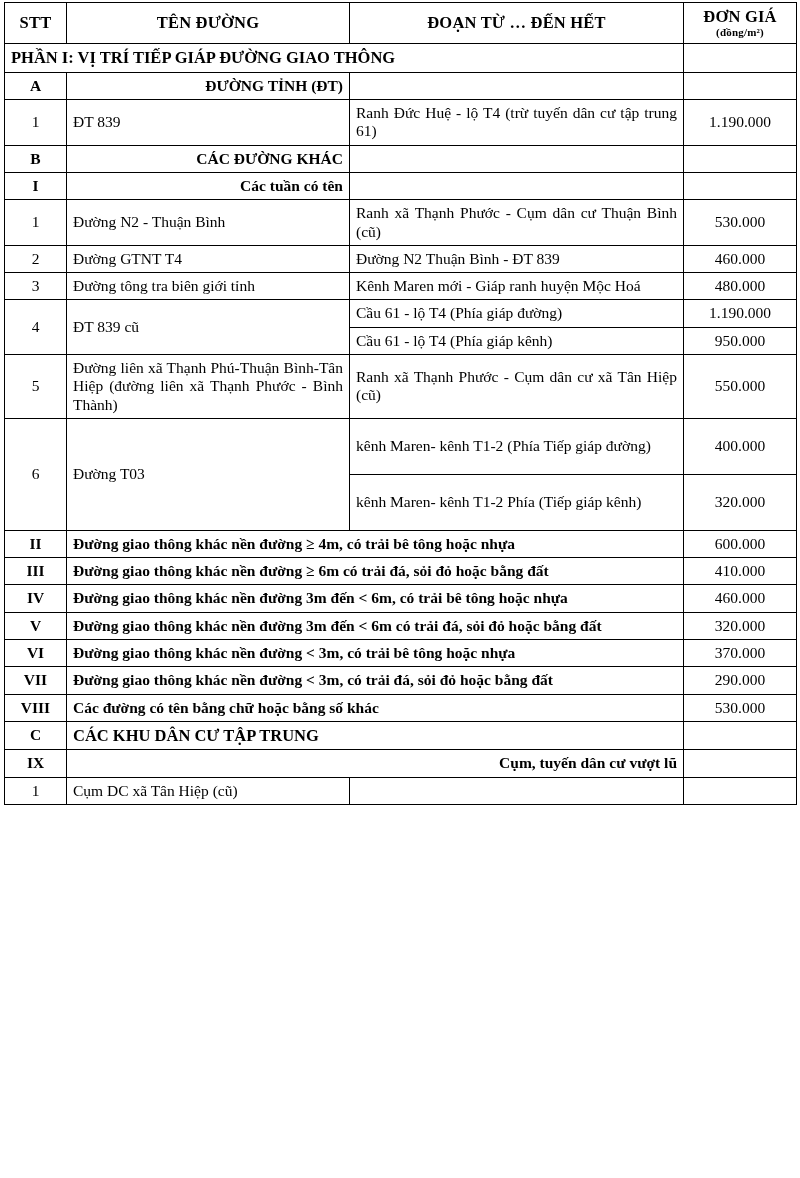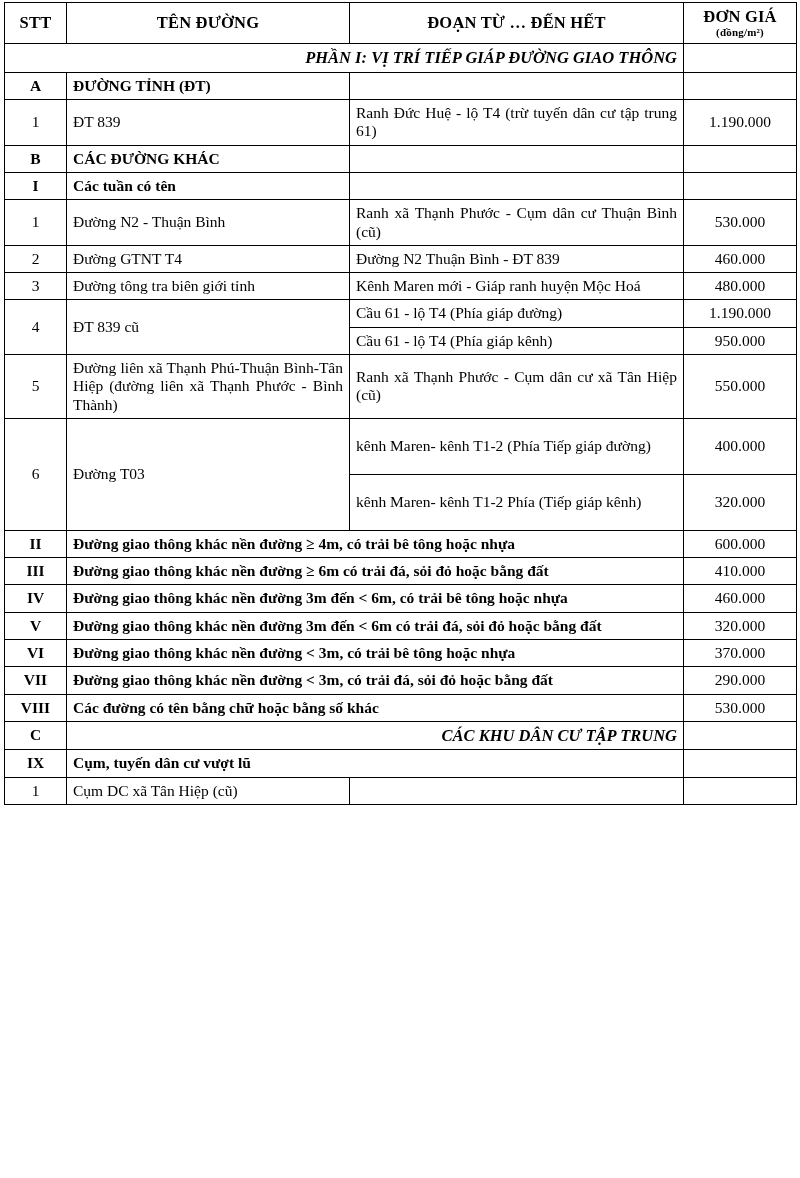--- a/index.html
+++ b/index.html
@@ -51,30 +51,29 @@
     letter-spacing: 0.2px;
     padding: 6px 4px;
   }
   thead th .sub {
     display: block;
     font-size: 11px;
     font-weight: bold;
   }
   .c-left   { text-align: left; }
   .c-just   { text-align: justify; text-align-last: left; }
-  .bold     { font-weight: bold; }
+  .bold     { font-weight: bold; text-align: right; }
   .num      { text-align: center; white-space: nowrap; }
   .rom      { text-align: center; font-weight: bold; }
   .idx      { text-align: center; font-weight: normal; }
   .section-title {
     font-weight: bold;
     font-size: 16.5px;
-    text-align: right;
+    text-align: left;
     padding: 6px 8px;
-    font-style: italic;
   }
   .tall { height: 56px; }
 </style>
 </head>
 <body>
 
 <div id="sheet">
 
   <table class="price-table">
     <colgroup>

